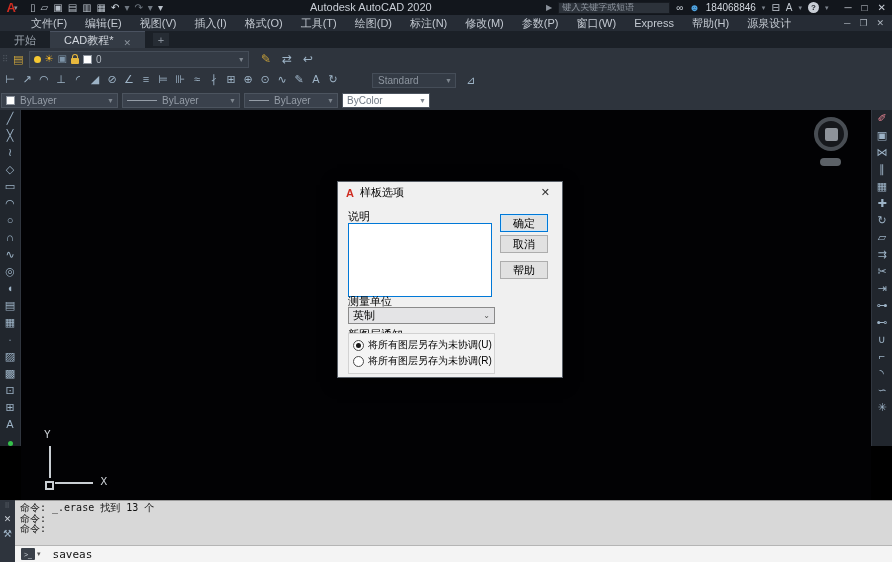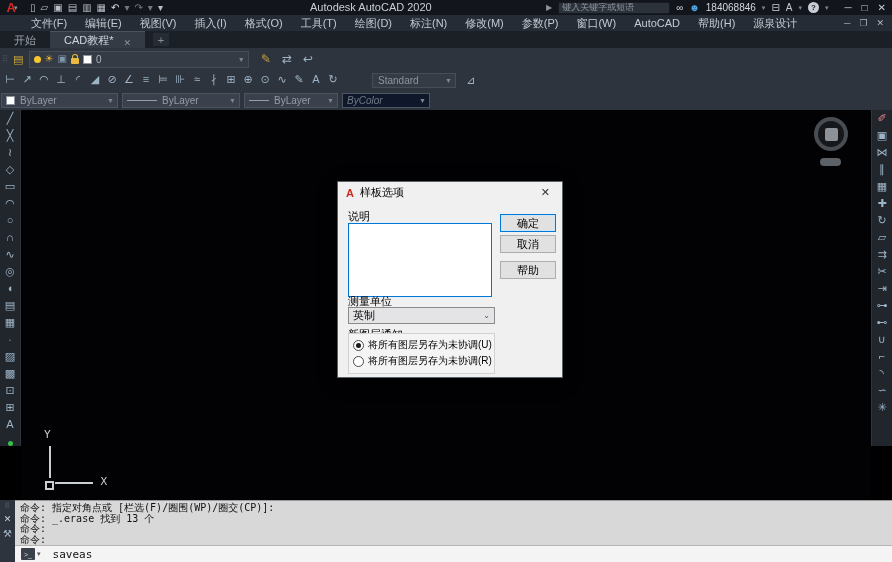--- a/index.html
+++ b/index.html
@@ -55,21 +55,21 @@
   .mini-swatch { width:9px; height:9px; background:#fff; border:1px solid #8d949e; display:inline-block; }
   .layer-name { color:#aeb5bd; font-size:10px; }
   #row1 .after-icons { display:flex; gap:6px; margin-left:10px; }
   #row1 .after-icons .tool-ico { font-size:12px; }
   #row2 .dim-icons { position:absolute; left:3px; top:3px; display:flex; gap:3px; }
   #row2 .dim-icons .tool-ico { width:14px; }
   .dim-style-combo { position:absolute; left:372px; top:3px; width:84px; height:15px; background:#343b45; border:1px solid #454d58; color:#8d959f; font-size:10px; display:flex; align-items:center; padding:0 5px; }
   .dim-after { position:absolute; left:463px; top:4px; }
   .prop-combo { position:absolute; top:1px; height:15px; background:#3a414c; border:1px solid #4c545f; color:#959da7; font-size:10px; display:flex; align-items:center; gap:5px; padding:0 4px; }
   .prop-line { width:30px; height:1px; background:#959da7; display:inline-block; }
-  .prop-combo.disabled { background:#0f172a; color:#6f7984;font-style:italic; }
+  .prop-combo.disabled { background:#ffffff; color:#6f7984; }
 
   
   .side-tb { position:absolute; top:110px; width:21px; height:336px; background:#21262d; display:flex; flex-direction:column; align-items:center; padding-top:2px; gap:1px; }
   #draw-tb { left:0; border-right:1px solid #30363f; }
   #mod-tb { left:871px; border-left:1px solid #30363f; }
   .side-tb .tool-ico { font-size:11px; height:16px; }
   .green-dot { width:5px; height:5px; border-radius:50%; background:#35c04a; margin-top:3px; }
 
   
   #canvas { position:absolute; left:21px; top:110px; width:850px; height:390px; background:#020204; }
@@ -85,21 +85,21 @@
 
   
   #dialog { position:absolute; left:337px; top:181px; width:226px; height:197px; background:#f0f0f0; border:1px solid #5a6068; box-shadow:0 4px 14px rgba(0,0,0,.65); z-index:10; }
   .dlg-titlebar { height:21px; display:flex; align-items:center; padding:0 8px; }
   .dlg-icon { color:#cf2b20; font-weight:bold; font-size:11px; margin-right:6px; }
   .dlg-title { color:#000; font-size:11px; flex:1; }
   .dlg-close { color:#333; font-size:11px; padding:0 4px; }
   .dlg-label { position:absolute; left:10px; color:#000; font-size:11px; }
   #dlg-desc-label { top:27px; }
   .dlg-textarea { position:absolute; left:10px; top:41px; width:144px; height:74px; background:#fff; border:1px solid #0078d7; resize:none; font-family:inherit; font-size:11px; padding:2px; }
-  .dlg-btn { position:absolute; left:162px; width:56px; height:18px; background:#e1e1e1; border:1px solid #adadad; font-size:11px; color:#000; font-family:inherit; text-align:center; line-height:16px; }
+  .dlg-btn { position:absolute; left:162px; width:48px; height:18px; background:#e1e1e1; border:1px solid #adadad; font-size:11px; color:#000; font-family:inherit; text-align:center; line-height:16px; }
   #btn-ok { top:32px; border:1px solid #0078d7; box-shadow:inset 0 0 0 1px #cde6f7; }
   #btn-cancel { top:53px; }
   #btn-help { top:79px; }
   #dlg-units-label { top:112px; }
   .dlg-select { position:absolute; left:10px; top:125px; width:147px; height:17px; background:#e4e4e6; border:1px solid #8a8a8a; display:flex; align-items:center; padding:0 4px; font-size:11px; color:#000; }
   .dlg-select .sel-caret { margin-left:auto; color:#555; font-size:8px; }
   #dlg-layer-label { top:145px; }
   .dlg-group { position:absolute; left:10px; top:151px; width:147px; height:41px; background:#f4f4f4; border:1px solid #d2d2d2; padding:3px 4px; }
   .radio-row { display:flex; align-items:center; gap:4px; height:16px; }
   .radio { width:11px; height:11px; border:1px solid #4b4b4b; border-radius:50%; background:#fff; position:relative; flex:none; }
@@ -165,21 +165,21 @@
       <span class="menu-item">编辑(E)</span>
       <span class="menu-item">视图(V)</span>
       <span class="menu-item">插入(I)</span>
       <span class="menu-item">格式(O)</span>
       <span class="menu-item">工具(T)</span>
       <span class="menu-item">绘图(D)</span>
       <span class="menu-item">标注(N)</span>
       <span class="menu-item">修改(M)</span>
       <span class="menu-item">参数(P)</span>
       <span class="menu-item">窗口(W)</span>
-      <span class="menu-item">AutoCAD</span>
+      <span class="menu-item">Express</span>
       <span class="menu-item">帮助(H)</span>
       <span class="menu-item">源泉设计</span>
     </div>
   <div class="doc-ctrls" style="top:15px;">
     <span>─</span>
     <span>❐</span>
     <span>✕</span>
   </div>
 
   <div id="tabbar">
@@ -346,21 +346,20 @@
       </div>
       <div class="radio-row">
         <span class="radio"></span>
         <span class="radio-label">将所有图层另存为未协调(R)</span>
       </div>
     </div>
   </div>
 
   <div id="cmd-panel">
     <div id="cmd-lines">
-        <span class="cmd-line">命令: 指定对角点或 [栏选(F)/圈围(WP)/圈交(CP)]:</span>
         <span class="cmd-line">命令: _.erase 找到 13 个</span>
         <span class="cmd-line">命令:</span>
         <span class="cmd-line">命令:</span>
       </div>
   </div>
   <div id="cmd-strip">
     <span class="grip-dots">⠿</span>
     <span class="strip-ico">✕</span>
     <span class="strip-ico wrench">⚒</span>
   </div>

